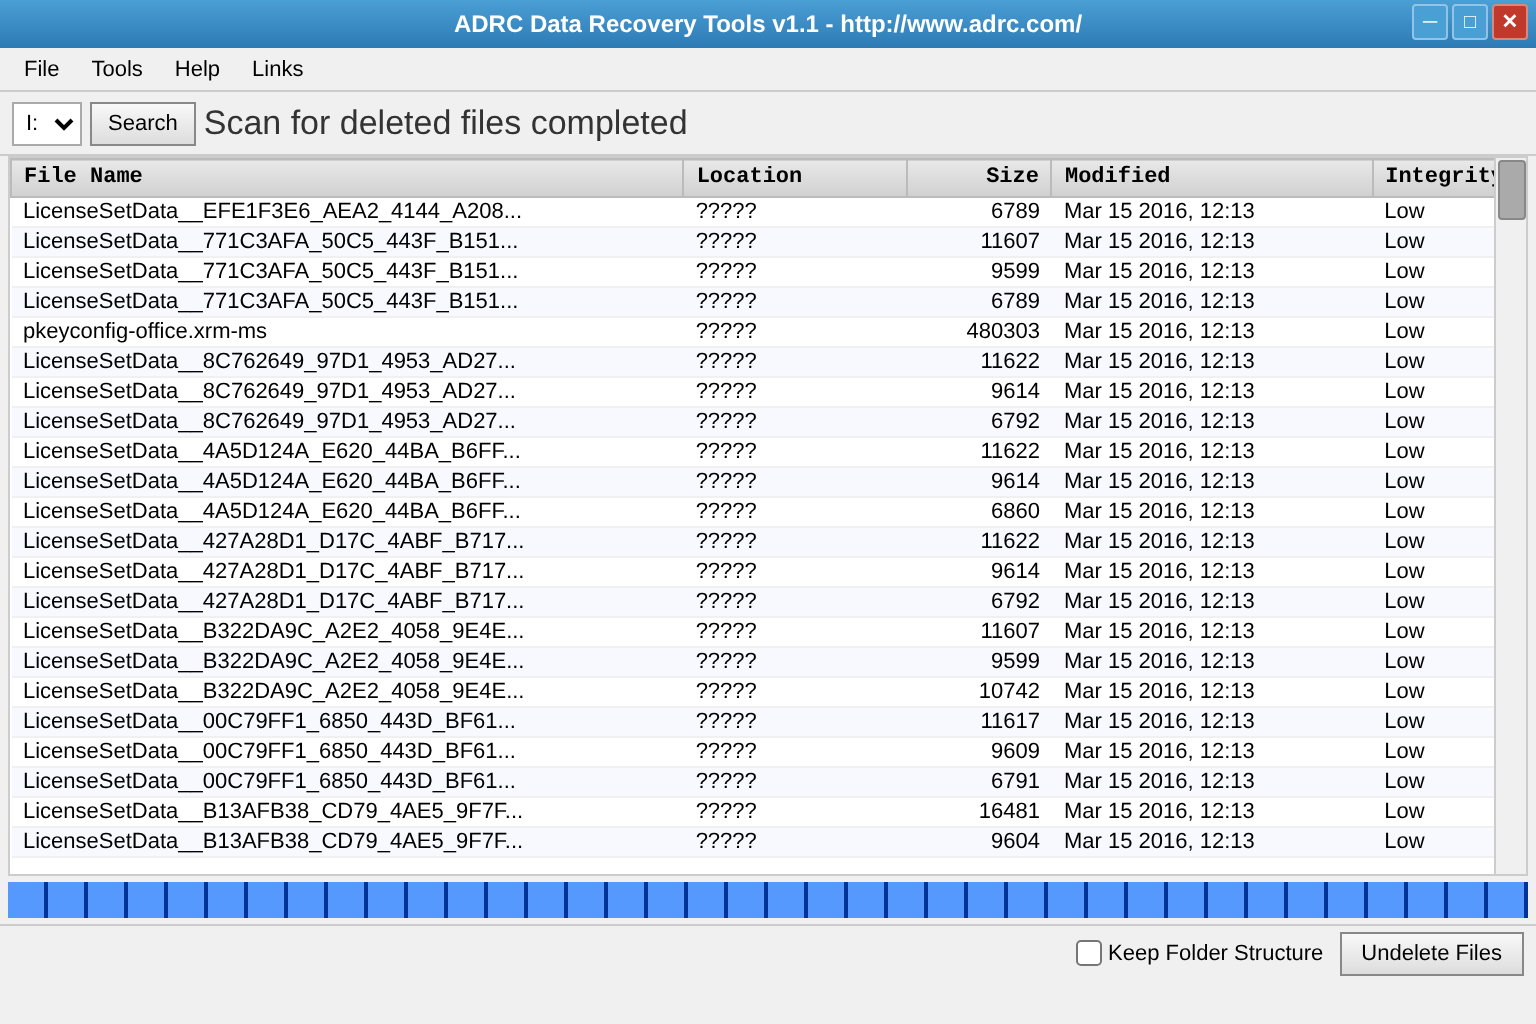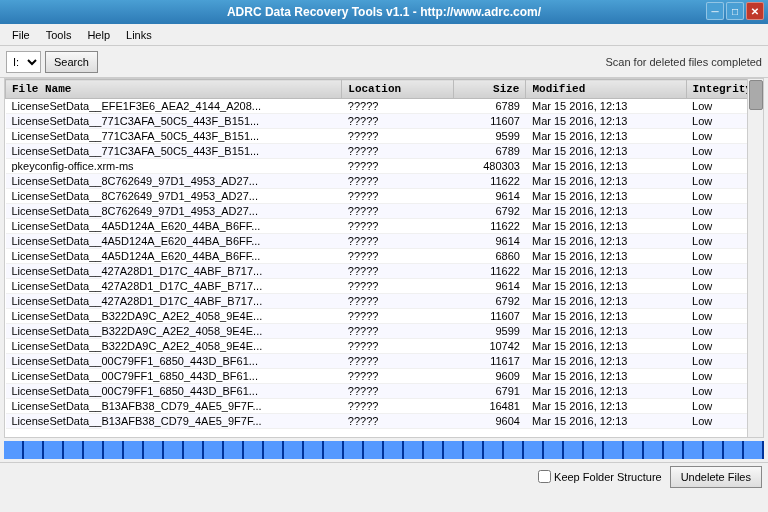--- a/index.html
+++ b/index.html
@@ -83,22 +83,22 @@
     .search-btn {
       height: 22px;
       padding: 0 8px;
       border: 1px solid #888;
       background: linear-gradient(to bottom, #f8f8f8, #ddd);
       cursor: pointer;
       font-size: 11px;
     }
     .status-bar-top {
       flex: 1;
-      text-align: right;
-      font-size: 11px;
+      text-align: left;
+      font-size: 17px;
       color: #333;
     }
     
     .table-container {
       flex: 1;
       overflow: hidden;
       background: white;
       border: 1px solid #ccc;
       margin: 0 4px;
       position: relative;

